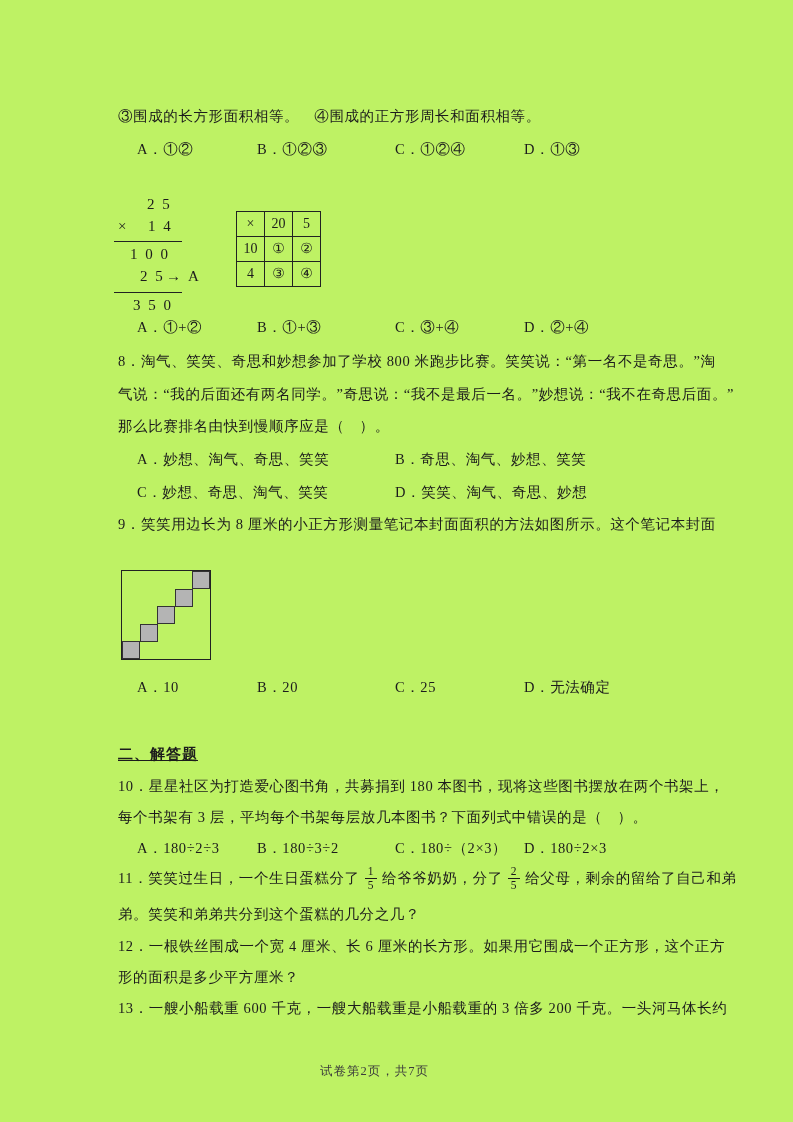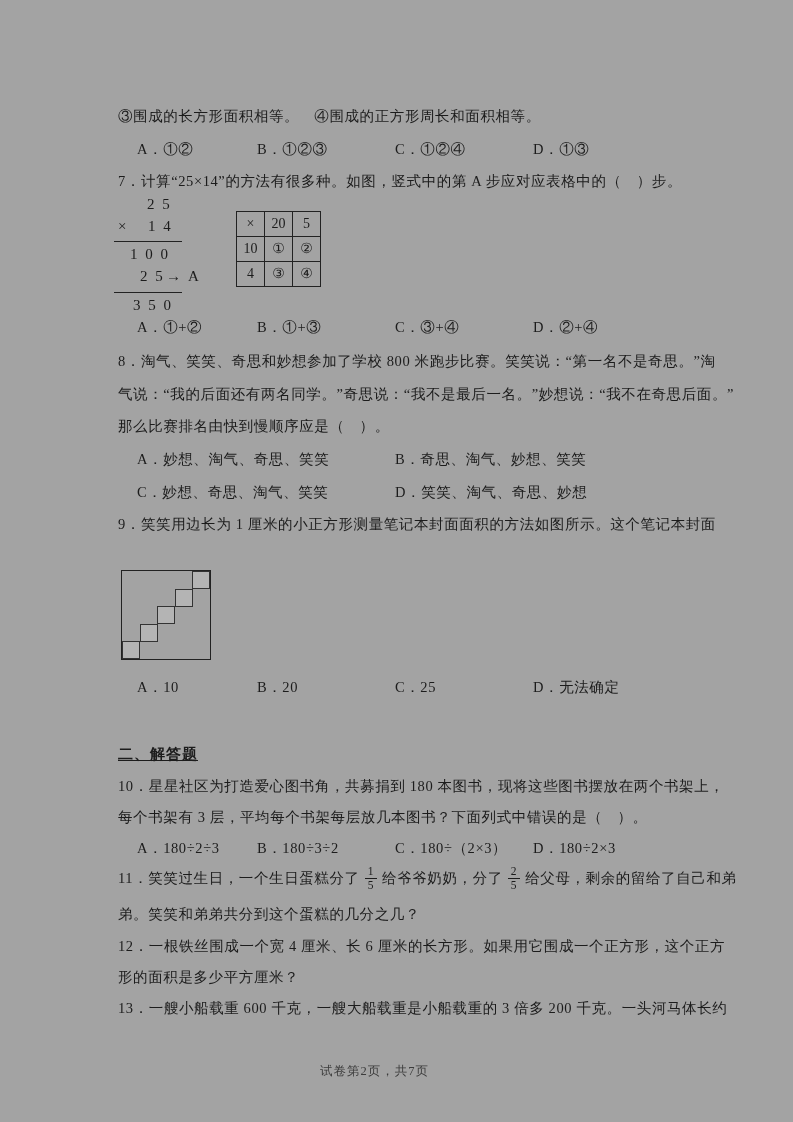--- a/index.html
+++ b/index.html
@@ -1,26 +1,26 @@
 <!DOCTYPE html>
 <html><head>
 <meta charset="utf-8">
 <style>
   html,body{margin:0;padding:0;}
   body{
     width:793px;height:1122px;background:#ffffff;position:relative;
     font-family:"Liberation Serif","DejaVu Serif",serif;color:#1c1c1c;
   }
-  .page{position:absolute;left:0;top:0;width:793px;height:1122px;background:#a3a3a3;
+  .page{position:absolute;left:0;top:0;width:793px;height:1122px;background:#bef264;
     outline:1px solid #ececec;overflow:hidden;}
   .line{position:absolute;left:118px;font-size:14.5px;letter-spacing:0.6px;
     white-space:nowrap;line-height:20px;}
   .optrow{position:absolute;left:118px;width:580px;height:20px;}
   .opt{position:absolute;top:0;font-size:14.5px;letter-spacing:0.6px;white-space:nowrap;line-height:20px;}
-  .c1{left:19px}.c2{left:139px}.c3{left:277px}.c4{left:415px}
+  .c1{left:19px}.c2{left:139px}.c3{left:277px}.c4{left:406px}
   .sect{font-weight:bold;font-size:15px;letter-spacing:1px;text-decoration:underline;}
 
   
   .vcalc{position:absolute;left:114px;top:196px;width:100px;height:120px;font-size:15px;}
   .vc{position:absolute;letter-spacing:2px;white-space:nowrap;line-height:17px;}
   .hline{position:absolute;left:0;width:68px;border-top:1.5px solid #222;height:0;}
 
   
   .mtab{position:absolute;left:236px;top:211px;border-collapse:collapse;}
   .mtab td{border:1.4px solid #222;width:27px;height:24px;text-align:center;
@@ -48,21 +48,20 @@
 <div class="page">
 
   <div class="line" style="top:106px">③围成的长方形面积相等。　④围成的正方形周长和面积相等。</div>
   <div class="optrow" style="top:139px">
     <span class="opt c1">A．①②</span>
     <span class="opt c2">B．①②③</span>
     <span class="opt c3">C．①②④</span>
     <span class="opt c4">D．①③</span>
   </div>
 
-  <div class="line" style="top:171px">7．计算“25×14”的方法有很多种。如图，竖式中的第 A 步应对应表格中的（　）步。</div>
 
   <div class="vcalc">
     <div class="vc" style="top:0;left:33px">2 5</div>
     <div class="vc" style="top:22px;left:4px">×</div>
     <div class="vc" style="top:22px;left:34px">1 4</div>
     <div class="hline" style="top:45px"></div>
     <div class="vc" style="top:50px;left:16px">1 0 0</div>
     <div class="vc" style="top:72px;left:26px">2 5</div>
     <div class="vc" style="top:72px;left:52px">→</div>
     <div class="vc" style="top:72px;left:74px">A</div>
@@ -102,21 +101,21 @@
   <div class="line" style="top:416px">那么比赛排名由快到慢顺序应是（　）。</div>
   <div class="optrow" style="top:449px">
     <span class="opt c3">B．奇思、淘气、妙想、笑笑</span>
     <span class="opt c1">A．妙想、淘气、奇思、笑笑</span>
   </div>
   <div class="optrow" style="top:482px">
     <span class="opt c3">D．笑笑、淘气、奇思、妙想</span>
     <span class="opt c1">C．妙想、奇思、淘气、笑笑</span>
   </div>
 
-  <div class="line" style="top:514px">9．笑笑用边长为 1 厘米的小正方形测量笔记本封面面积的方法如图所示。这个笔记本封面</div>
+  <div class="line" style="top:514px">9．笑笑用边长为 8 厘米的小正方形测量笔记本封面面积的方法如图所示。这个笔记本封面</div>
 
   <div class="fig">
     <div class="gs" style="left:0;top:70px;background:#b4b4b4"></div>
     <div class="gs" style="left:17.5px;top:52.5px;background:#b4b4b4"></div>
     <div class="gs" style="left:35px;top:35px;background:#b4b4b4"></div>
     <div class="gs" style="left:52.5px;top:17.5px;background:#b4b4b4"></div>
     <div class="gs" style="left:70px;top:0;background:#b4b4b4"></div>
   </div>
 
   <div class="optrow" style="top:677px">

